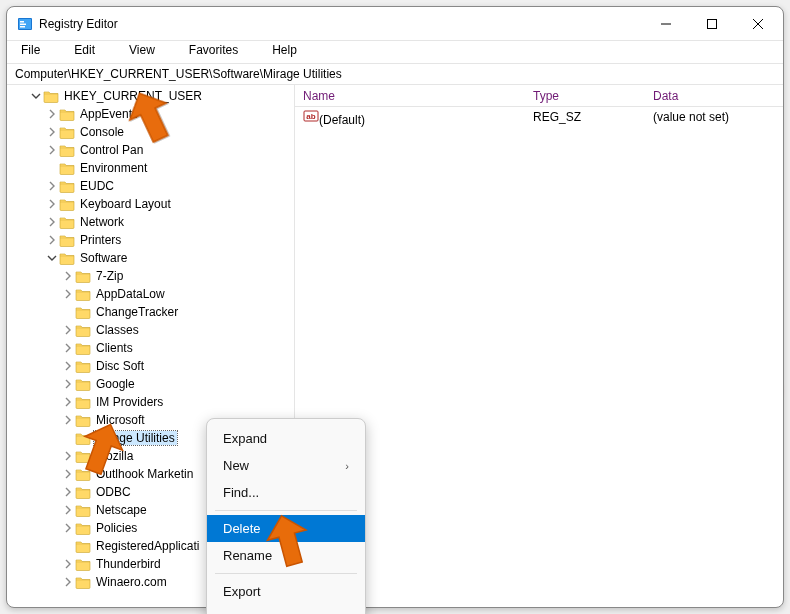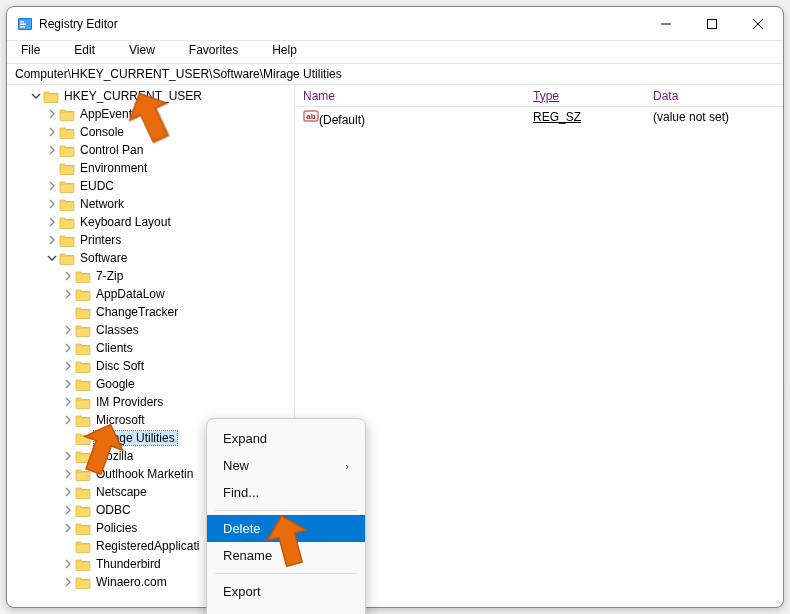--- a/index.html
+++ b/index.html
@@ -115,21 +115,21 @@
   .valheader {
     display:flex;
     height:22px;
     align-items:center;
     border-bottom:1px solid #e5e5e5;
     font-size:12px;
     color:#701a75;
   }
   .valheader .col { padding:0 8px; }
   .c-name{width:230px;}
-  .c-type{width:120px;text-decoration:underline;}
+  .c-type{width:120px;}
   .c-data{flex:1;}
   .valrow {
     display:flex;
     height:20px;
     align-items:center;
     font-size:12px;
   }
   .valrow .col{padding:0 8px;}
   .valicon{width:16px;height:16px;display:inline-flex;align-items:center;justify-content:center;margin-right:0;}
   
@@ -337,50 +337,50 @@
               <svg width="10" height="10">
                 <path d="M3 1 L7 5 L3 9" fill="none" stroke="#888" stroke-width="1.4"></path>
               </svg>
             </span>
     <span class="foldericon">
               <svg width="16" height="13" viewBox="0 0 16 13">
                 <path d="M1 2h5l1.2 1.5H15v8a1 1 0 0 1-1 1H2a1 1 0 0 1-1-1z" fill="#ffd968" stroke="#caa52e" stroke-width="0.6"></path>
                 <path d="M1 4h14" stroke="#caa52e" stroke-width="0.4"></path>
               </svg>
             </span>
+    <span class="label">Keyboard Layout</span>
+  </div>
+          <div class="node">
+    <span class="spacer" style="width:38px"></span>
+    <span class="twisty">
+              <svg width="10" height="10">
+                <path d="M3 1 L7 5 L3 9" fill="none" stroke="#888" stroke-width="1.4"></path>
+              </svg>
+            </span>
+    <span class="foldericon">
+              <svg width="16" height="13" viewBox="0 0 16 13">
+                <path d="M1 2h5l1.2 1.5H15v8a1 1 0 0 1-1 1H2a1 1 0 0 1-1-1z" fill="#ffd968" stroke="#caa52e" stroke-width="0.6"></path>
+                <path d="M1 4h14" stroke="#caa52e" stroke-width="0.4"></path>
+              </svg>
+            </span>
     <span class="label">Network</span>
   </div>
           <div class="node">
     <span class="spacer" style="width:38px"></span>
     <span class="twisty">
               <svg width="10" height="10">
                 <path d="M3 1 L7 5 L3 9" fill="none" stroke="#888" stroke-width="1.4"></path>
               </svg>
             </span>
     <span class="foldericon">
               <svg width="16" height="13" viewBox="0 0 16 13">
                 <path d="M1 2h5l1.2 1.5H15v8a1 1 0 0 1-1 1H2a1 1 0 0 1-1-1z" fill="#ffd968" stroke="#caa52e" stroke-width="0.6"></path>
                 <path d="M1 4h14" stroke="#caa52e" stroke-width="0.4"></path>
               </svg>
             </span>
-    <span class="label">Keyboard Layout</span>
-  </div>
-          <div class="node">
-    <span class="spacer" style="width:38px"></span>
-    <span class="twisty">
-              <svg width="10" height="10">
-                <path d="M3 1 L7 5 L3 9" fill="none" stroke="#888" stroke-width="1.4"></path>
-              </svg>
-            </span>
-    <span class="foldericon">
-              <svg width="16" height="13" viewBox="0 0 16 13">
-                <path d="M1 2h5l1.2 1.5H15v8a1 1 0 0 1-1 1H2a1 1 0 0 1-1-1z" fill="#ffd968" stroke="#caa52e" stroke-width="0.6"></path>
-                <path d="M1 4h14" stroke="#caa52e" stroke-width="0.4"></path>
-              </svg>
-            </span>
     <span class="label">Printers</span>
   </div>
           <div class="node">
     <span class="spacer" style="width:38px"></span>
     <span class="twisty">
               <svg width="10" height="10">
                 <path d="M1 3 L5 7 L9 3" fill="none" stroke="#444" stroke-width="1.4"></path>
               </svg>
             </span>
     <span class="foldericon">
@@ -569,36 +569,36 @@
               <svg width="10" height="10">
                 <path d="M3 1 L7 5 L3 9" fill="none" stroke="#888" stroke-width="1.4"></path>
               </svg>
             </span>
     <span class="foldericon">
               <svg width="16" height="13" viewBox="0 0 16 13">
                 <path d="M1 2h5l1.2 1.5H15v8a1 1 0 0 1-1 1H2a1 1 0 0 1-1-1z" fill="#ffd968" stroke="#caa52e" stroke-width="0.6"></path>
                 <path d="M1 4h14" stroke="#caa52e" stroke-width="0.4"></path>
               </svg>
             </span>
+    <span class="label">ODBC</span>
+  </div>
+          <div class="node">
+    <span class="spacer" style="width:54px"></span>
+    <span class="twisty">
+              <svg width="10" height="10">
+                <path d="M3 1 L7 5 L3 9" fill="none" stroke="#888" stroke-width="1.4"></path>
+              </svg>
+            </span>
+    <span class="foldericon">
+              <svg width="16" height="13" viewBox="0 0 16 13">
+                <path d="M1 2h5l1.2 1.5H15v8a1 1 0 0 1-1 1H2a1 1 0 0 1-1-1z" fill="#ffd968" stroke="#caa52e" stroke-width="0.6"></path>
+                <path d="M1 4h14" stroke="#caa52e" stroke-width="0.4"></path>
+              </svg>
+            </span>
     <span class="label">Netscape</span>
-  </div>
-          <div class="node">
-    <span class="spacer" style="width:54px"></span>
-    <span class="twisty">
-              <svg width="10" height="10">
-                <path d="M3 1 L7 5 L3 9" fill="none" stroke="#888" stroke-width="1.4"></path>
-              </svg>
-            </span>
-    <span class="foldericon">
-              <svg width="16" height="13" viewBox="0 0 16 13">
-                <path d="M1 2h5l1.2 1.5H15v8a1 1 0 0 1-1 1H2a1 1 0 0 1-1-1z" fill="#ffd968" stroke="#caa52e" stroke-width="0.6"></path>
-                <path d="M1 4h14" stroke="#caa52e" stroke-width="0.4"></path>
-              </svg>
-            </span>
-    <span class="label">ODBC</span>
   </div>
           <div class="node">
     <span class="spacer" style="width:54px"></span>
     <span class="twisty">
               <svg width="10" height="10">
                 <path d="M3 1 L7 5 L3 9" fill="none" stroke="#888" stroke-width="1.4"></path>
               </svg>
             </span>
     <span class="foldericon">
               <svg width="16" height="13" viewBox="0 0 16 13">

